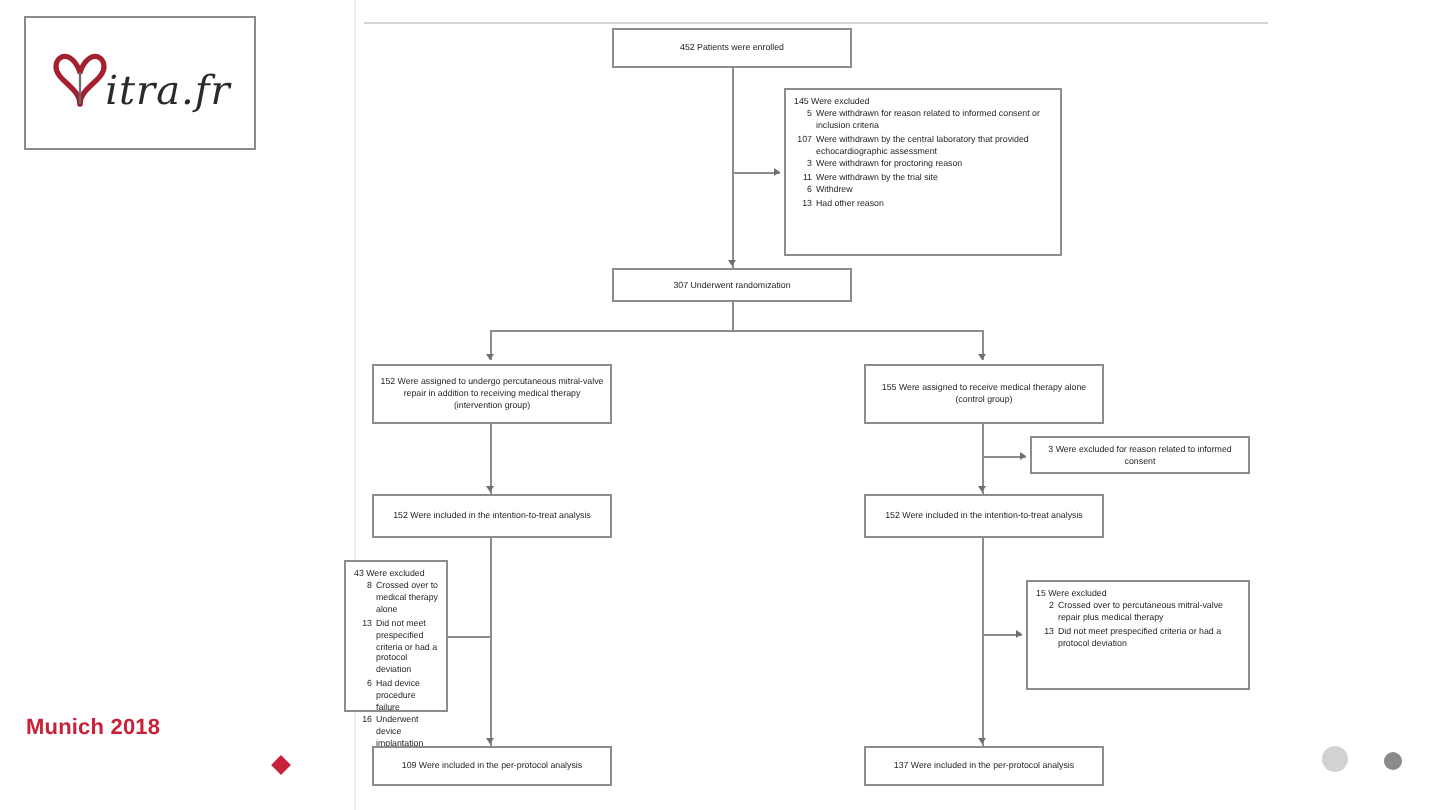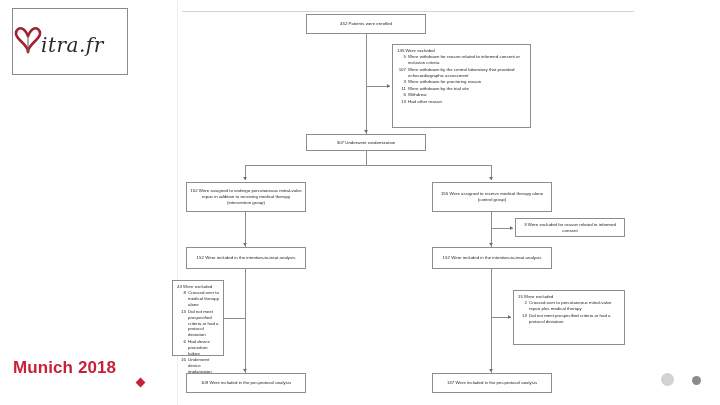--- a/index.html
+++ b/index.html
@@ -29,20 +29,21 @@
     left: 12px; top: 8px;
     width: 114px; height: 65px;
     border: 1px solid #8a8a8a;
     background: #fff;
   }
   #logo-inner {
     position: absolute;
     left: 0; top: 0; right: 0; bottom: 0;
     display: flex;
     align-items: center;
+    justify-content: center;
   }
   #logo-heart {
     position: relative;
     width: 30px; height: 28px;
     margin-right: -2px;
     margin-top: -4px;
   }
   #logo-heart svg { display: block; }
   #logo-word {
     font-family: "DejaVu Serif", serif;
@@ -59,21 +60,21 @@
     top: 359px;
     line-height: 1.08;
   }
   #esc-line1 {
     font-size: 15.5px;
     font-weight: bold;
     color: #1c1c1c;
     letter-spacing: 0.1px;
   }
   #esc-line2 {
-    font-size: 17px;
+    font-size: 11px;
     font-weight: bold;
     color: #c8223a;
     letter-spacing: 0.1px;
   }
   #esc-mark {
     position: absolute;
     left: 124px;
     top: 20px;
     width: 7px; height: 7px;
     background: #c8223a;

